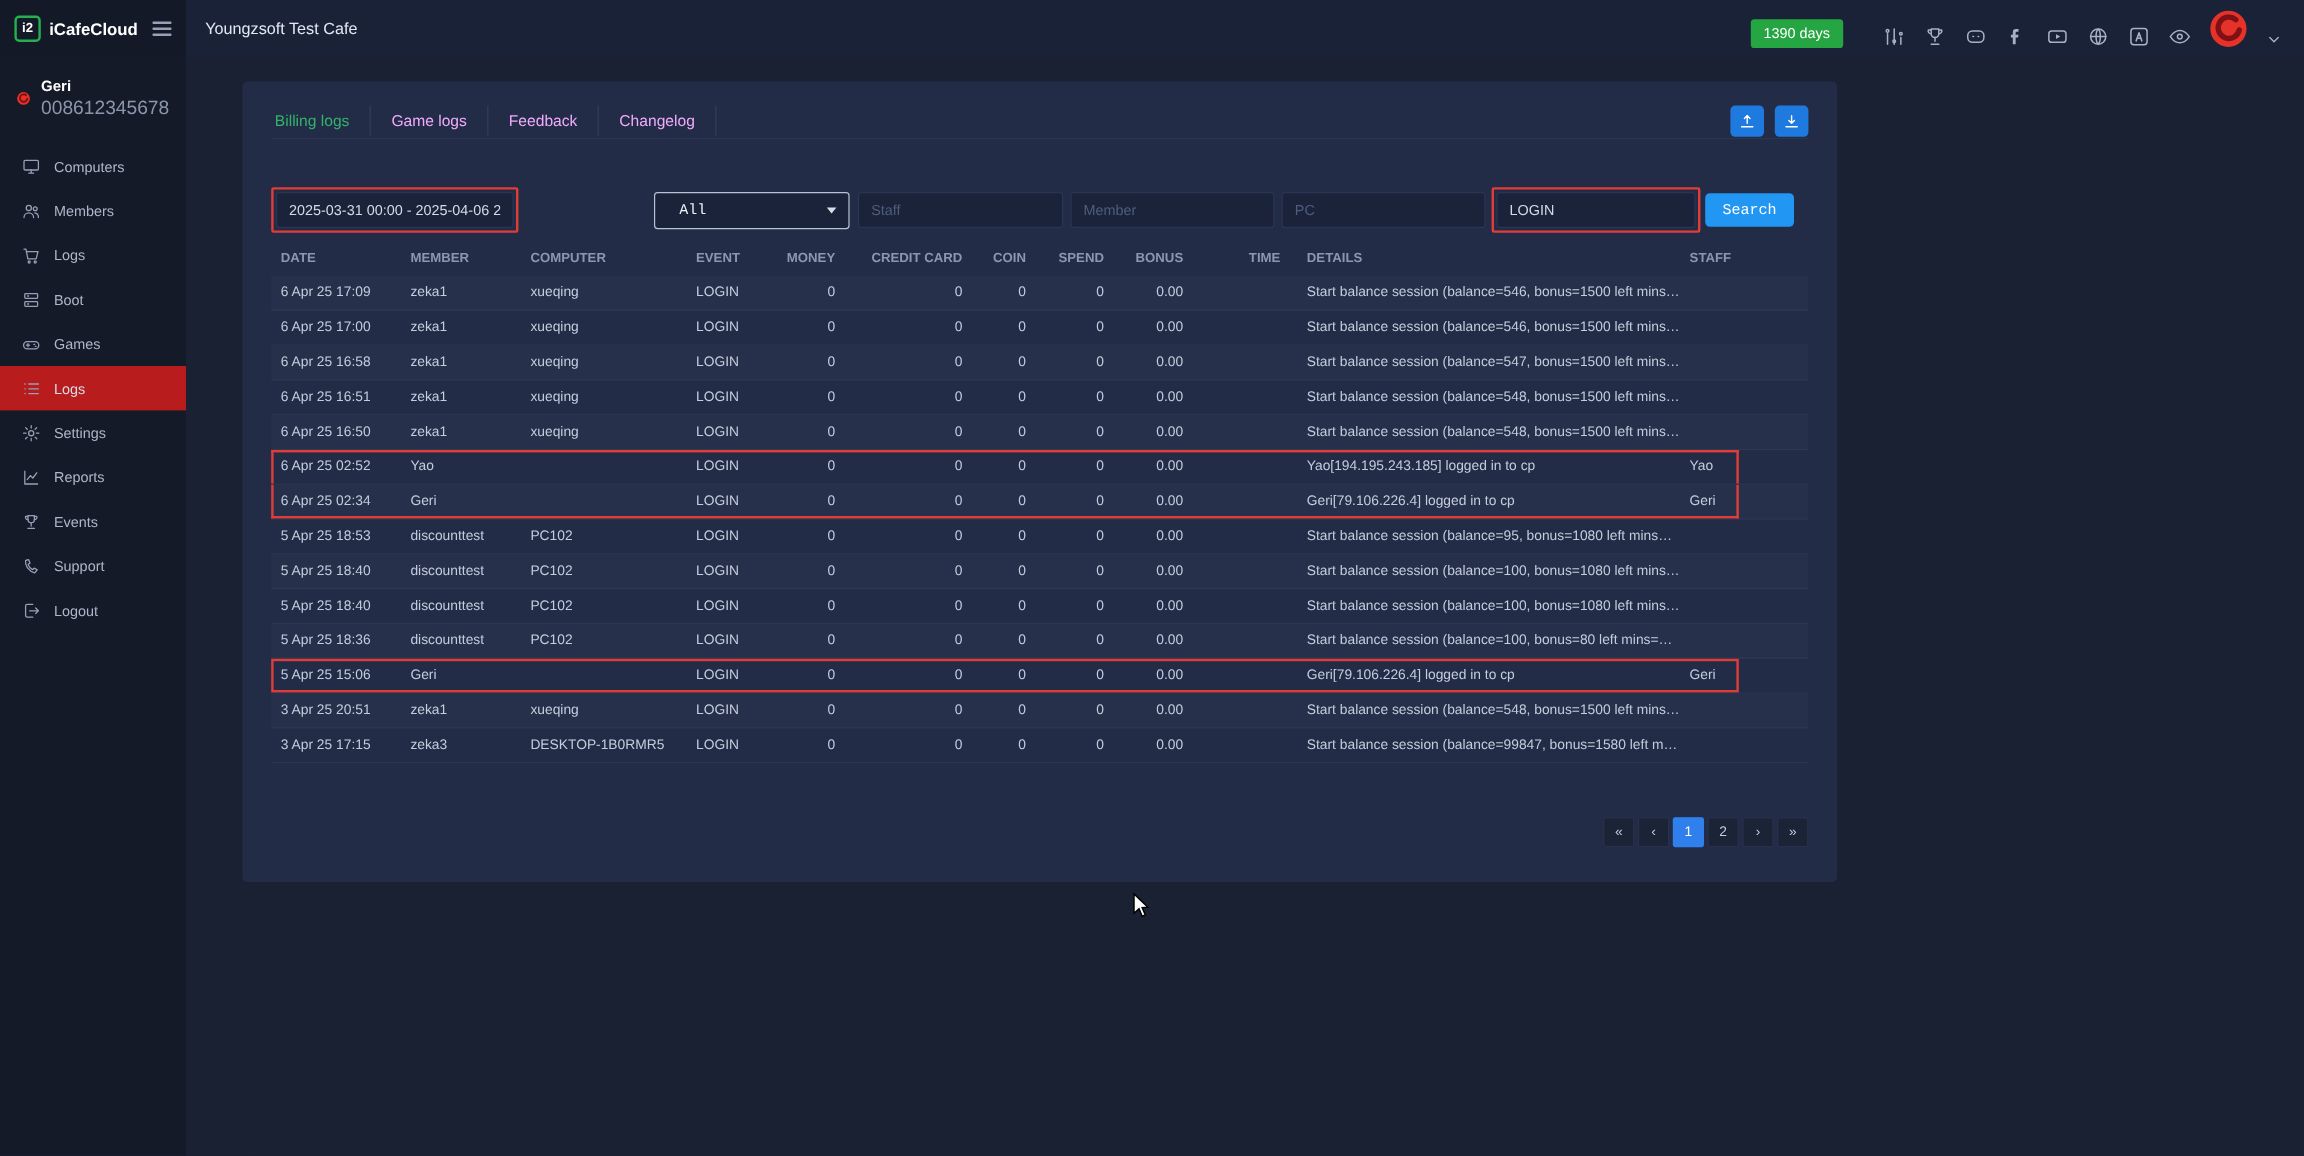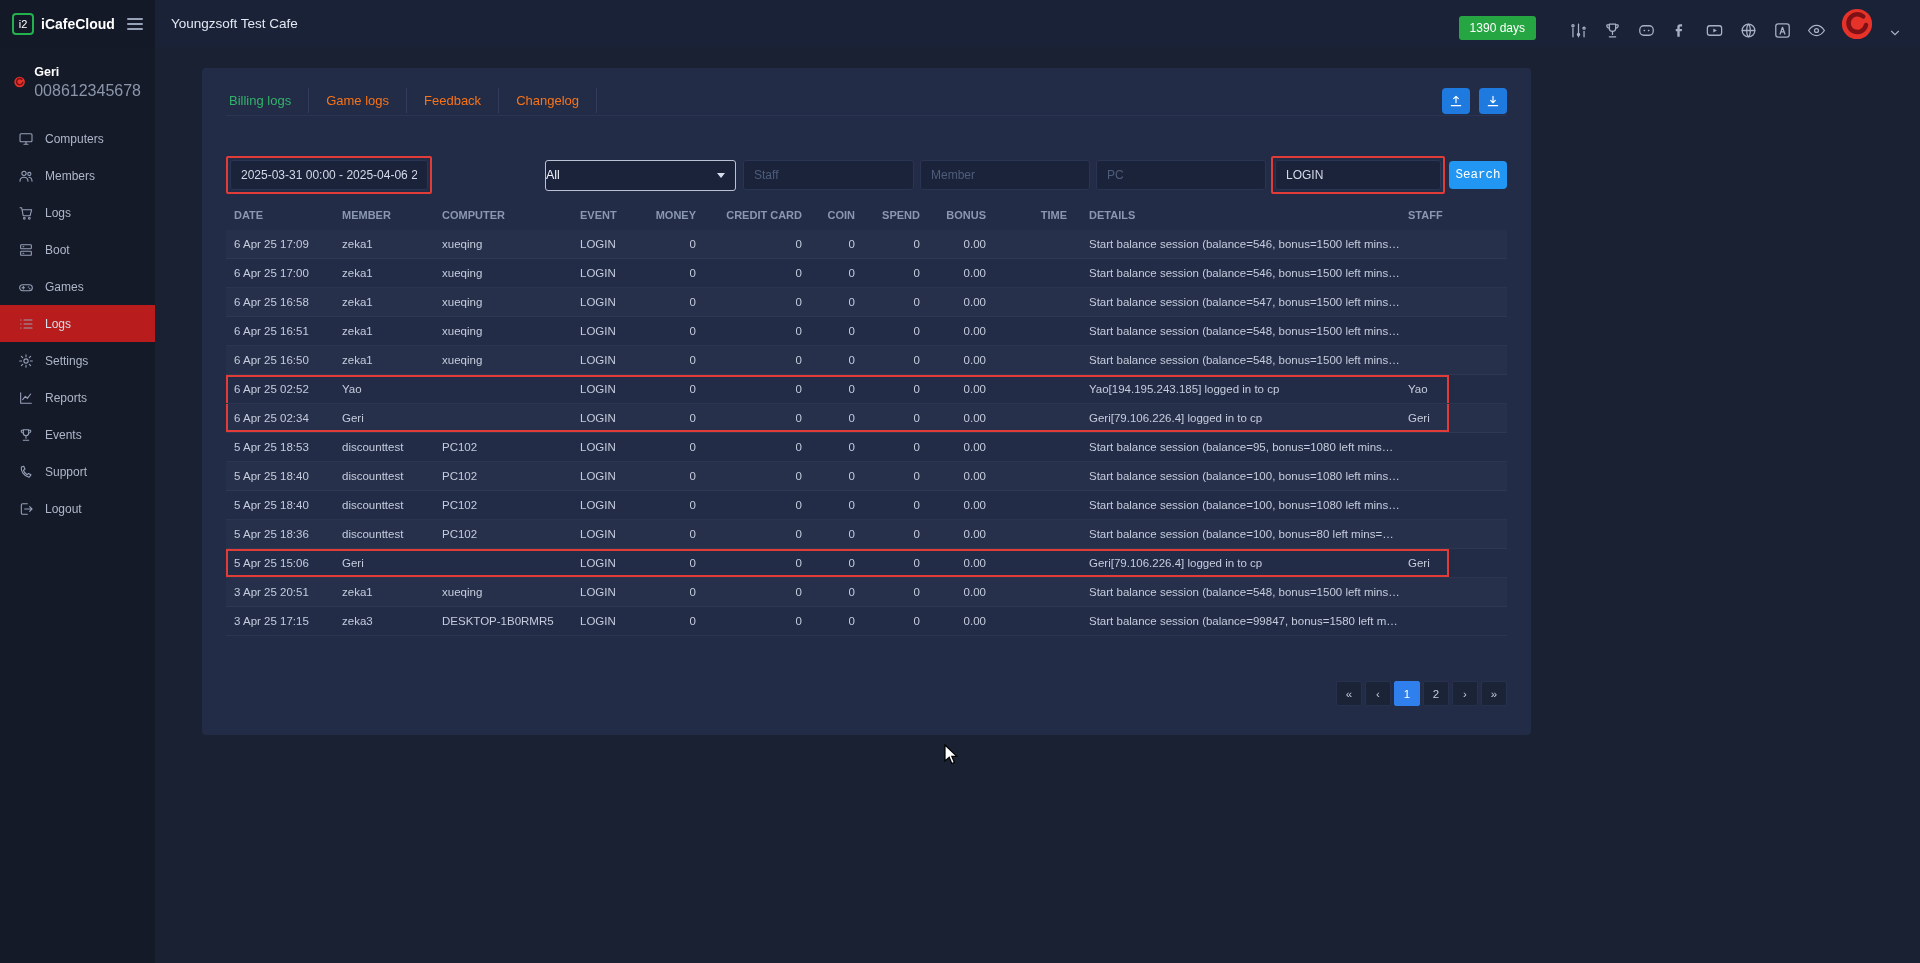--- a/index.html
+++ b/index.html
@@ -2,21 +2,21 @@
 <html><head>
 <meta charset="utf-8">
 <style>
   *{box-sizing:border-box;margin:0;padding:0}
   html,body{width:1920px;height:963px}
   body{background:#192133;font-family:"Liberation Sans",sans-serif;position:relative;overflow:hidden;color:#c4ccdd}
 
   
   .topbar{position:absolute;top:0;left:0;width:1920px;height:47px;background:#1a2237;display:flex;align-items:center;z-index:5}
   .brand-seg{width:155px;height:47px;background:#141927;display:flex;align-items:center;padding:0 12px;flex:0 0 155px}
-  .brand-badge{width:22px;height:22px;border:2px solid #23b14d;border-radius:4px;color:#fff;font-weight:normal;font-size:11px;display:flex;align-items:center;justify-content:center}
+  .brand-badge{width:22px;height:22px;border:2px solid #23b14d;border-radius:4px;color:#fff;font-weight:bold;font-size:11px;display:flex;align-items:center;justify-content:center}
   .brand-text{color:#fff;font-weight:bold;font-size:14px;margin-left:7px}
   .hamburger{margin-left:auto;cursor:pointer;display:flex;flex-direction:column;gap:3px}
   .hamburger span{display:block;width:16px;height:2px;background:#97a2b8;border-radius:1px}
   .cafe-title{font-size:13.5px;color:#e2e8f2;margin-left:16px}
   .topbar-right{margin-left:auto;display:flex;align-items:flex-end;gap:15px;padding-right:18px}
   .days-badge{background:#26a643;color:#fff;font-size:12px;padding:5px 11px;border-radius:3px;margin-right:18px;cursor:pointer}
   .tb-icon{width:19px;height:19px;cursor:pointer;flex:0 0 auto}
   .tb-icon path,.tb-icon circle,.tb-icon rect,.tb-icon polyline{stroke:#a7b1c6;fill:none;stroke-width:1.6;stroke-linecap:round;stroke-linejoin:round}
   .tb-icon .fil{fill:#a7b1c6;stroke:none}
   .avatar-svg{width:32px;height:32px;cursor:pointer}
@@ -29,37 +29,37 @@
   .user-name{color:#fff;font-size:12.5px;font-weight:bold}
   .user-phone{color:#8b96ab;font-size:16px;margin-top:3px}
   .side-item{display:flex;align-items:center;gap:11px;height:37px;padding-left:18px;cursor:pointer;color:#aeb7c9;font-size:12px}
   .side-item.active{background:#b91c1c;color:#d7deeb}
   .icn{width:16px;height:16px;flex:0 0 16px}
   .icn path,.icn circle,.icn rect,.icn polyline{stroke:#96a1b8;fill:none;stroke-width:1.6;stroke-linecap:round;stroke-linejoin:round}
 
   
   .card{position:absolute;left:202px;top:68px;width:1329px;height:667px;background:#232c47;border-radius:4px;padding:0 24px}
   .tabs-row{display:flex;align-items:center;height:48px;border-bottom:1px solid #2b3452;padding-top:18px}
-  .tab{font-size:13px;color:#f97316;padding:6px 17px;border-right:1px solid #323c5c;cursor:pointer;line-height:1}
+  .tab{font-size:13px;color:#f0abfc;padding:6px 17px;border-right:1px solid #323c5c;cursor:pointer;line-height:1}
   .tab:first-child{padding-left:3px}
   .tab.active{color:#31b36a}
   .io-btns{margin-left:auto;display:flex;gap:9px}
   .io-btn{width:28px;height:26px;background:#1f7ae0;border:none;border-radius:4px;cursor:pointer;display:flex;align-items:center;justify-content:center}
   .io-btn svg{width:14px;height:14px}
   .io-btn path{stroke:#fff;fill:none;stroke-width:2;stroke-linecap:round;stroke-linejoin:round}
 
   
   .filters{display:flex;align-items:center;margin-top:42px;height:34px}
   .annot-box{border:2px solid #e23c39;padding:2px;border-radius:2px;display:flex}
   .f-input{background:#1a2339;border:1px solid #2a3553;border-radius:3px;height:30px;color:#d3dae8;font-size:12px;padding:0 10px;font-family:"Liberation Sans",sans-serif;outline:none}
   .f-input::placeholder{color:#4f5d7c}
   .date-input{width:198px}
   .kw-input{width:166px}
   .sel-wrap{position:relative;margin-left:113px}
-  .f-select{appearance:none;-webkit-appearance:none;background:#1a2339;border:1px solid #b9c2d4;border-radius:3px;height:31px;width:191px;color:#eef2f8;font-size:12.5px;padding:0 0;font-family:Liberation Sans, sans-serif;outline:none;cursor:pointer}
+  .f-select{appearance:none;-webkit-appearance:none;background:#1a2339;border:1px solid #b9c2d4;border-radius:3px;height:31px;width:163px;color:#eef2f8;font-size:12.5px;padding:0 20px;font-family:Liberation Mono, monospace;outline:none;cursor:pointer}
   .sel-wrap::after{content:"";position:absolute;right:11px;top:13px;border-left:4px solid transparent;border-right:4px solid transparent;border-top:5px solid #d7dde9;pointer-events:none}
   .ph-staff{width:171px;margin-left:7px}
   .ph-member{width:170px;margin-left:6px}
   .ph-pc{width:170px;margin-left:6px}
   .kw-box{margin-left:5px}
   .search-btn{margin-left:4px;height:28px;width:74px;background:#2196f3;color:#fff;border:none;border-radius:4px;font-size:12.5px;cursor:pointer;font-family:Liberation Mono, monospace}
 
   
   .grid-row{display:grid;grid-template-columns:108px 100px 138px 78px 52px 106px 53px 65px 66px 81px 327px 1fr;align-items:center}
   .thead{margin-top:8px;height:30px;font-size:11px;font-weight:bold;color:#8b97b0}

